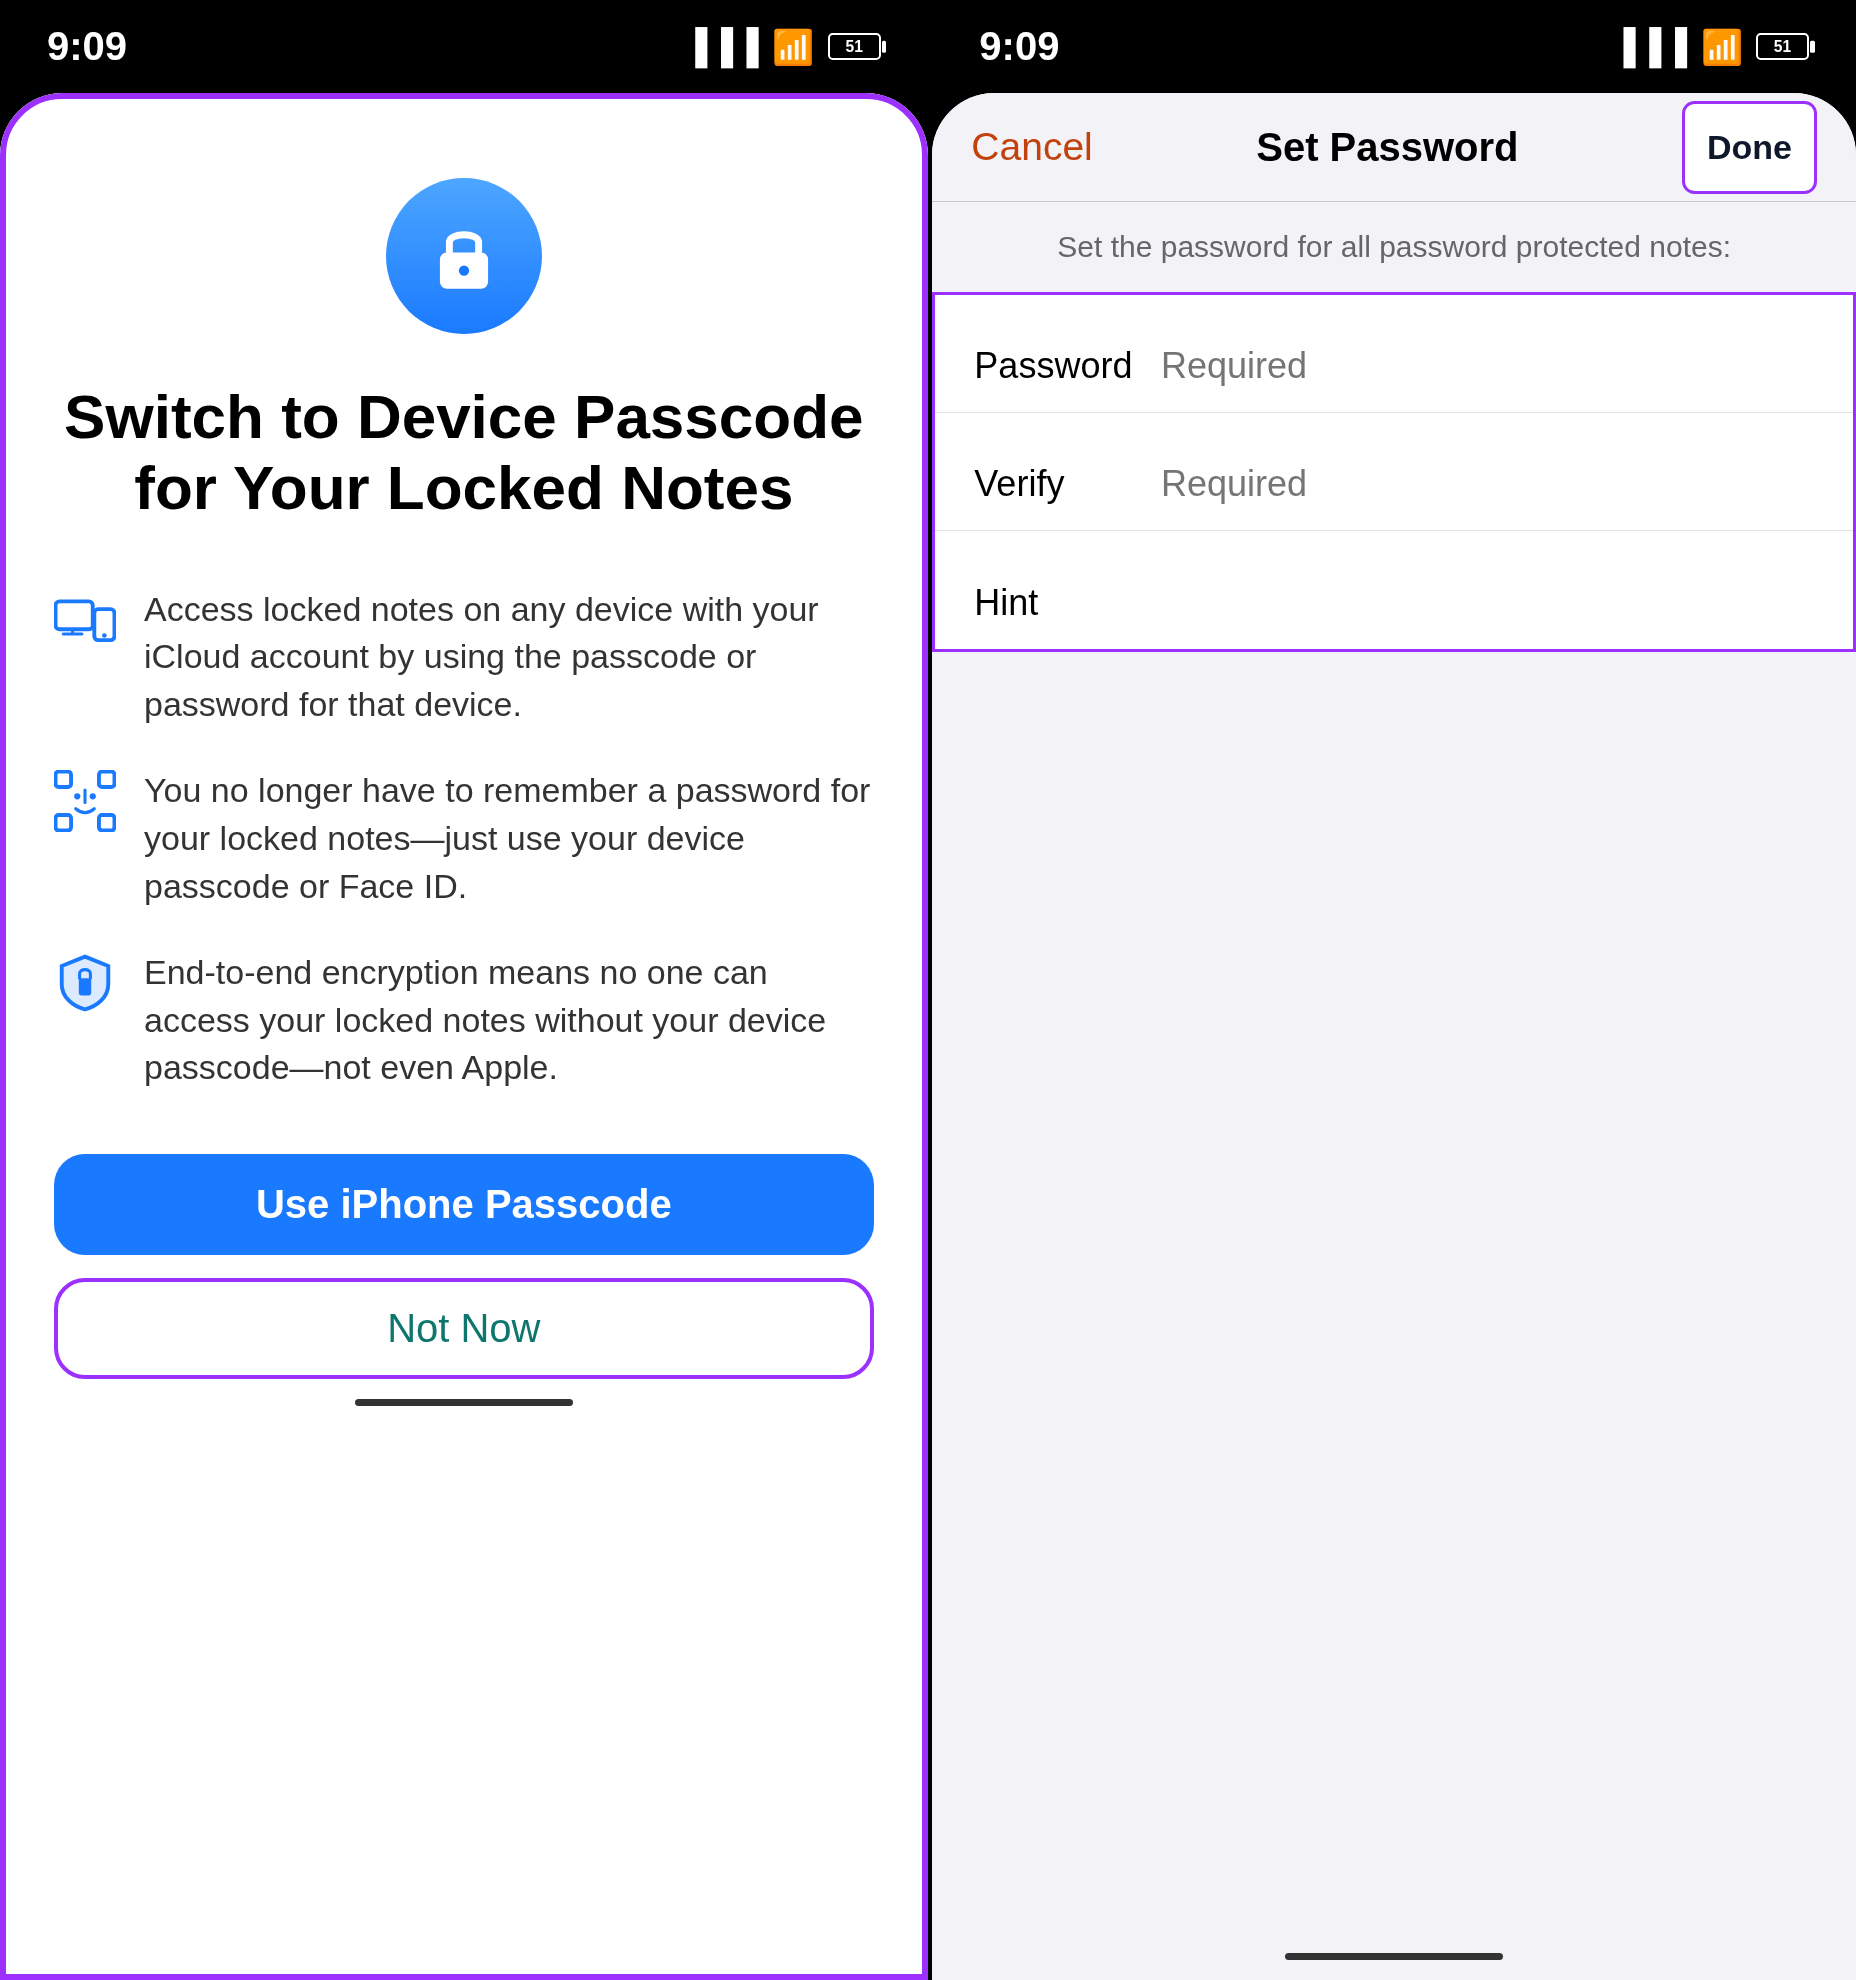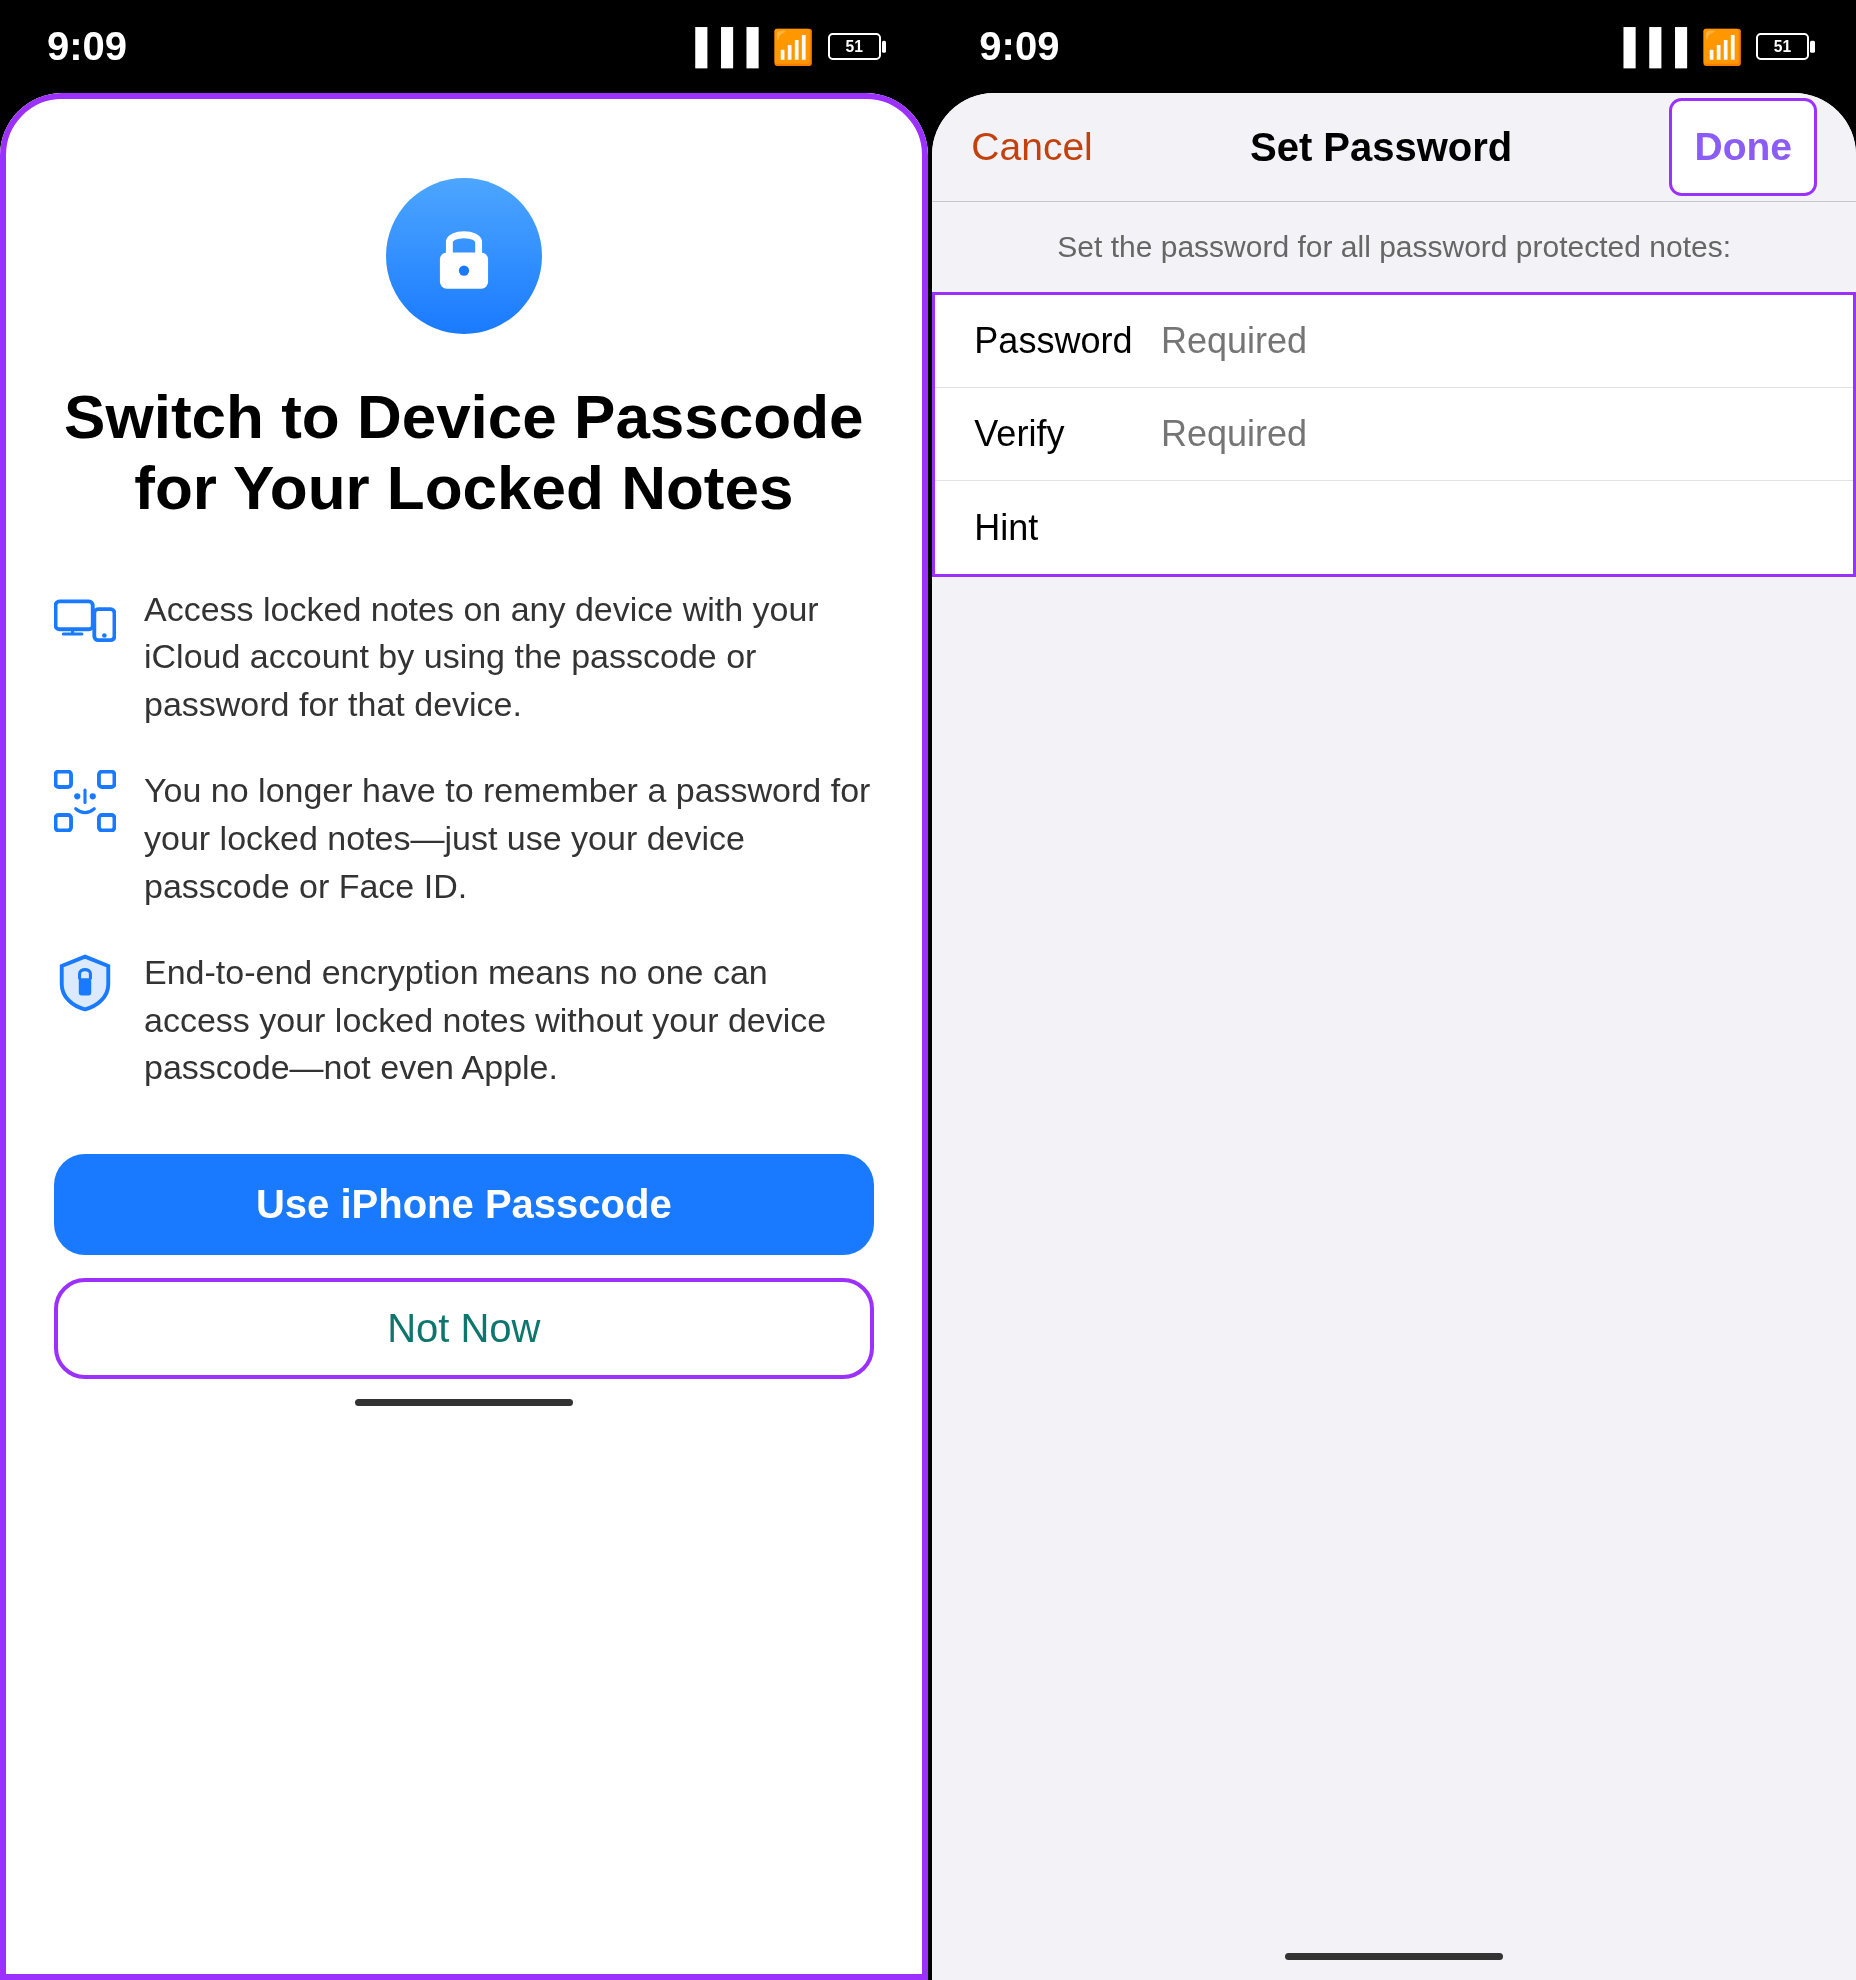--- a/index.html
+++ b/index.html
@@ -245,22 +245,22 @@
       border: none;
     }
 
     .nav-title {
       font-size: 40px;
       font-weight: 700;
       color: #000;
     }
 
     .nav-done {
-      color: #8b5cf6;
-      font-size: 39px;
+      color: #0f172a;
+      font-size: 34px;
       font-weight: 600;
       cursor: pointer;
       background: #fff;
       border: 3.9px solid #9B30FF;
       border-radius: 12.5px;
       padding: 24px 22px;
     }
 
     .set-password-subtitle {
       font-size: 30px;
@@ -278,20 +278,21 @@
       background: #fff;
       overflow: hidden;
     }
 
     .form-row {
       display: flex;
       align-items: center;
       height: 93px;
       padding: 15px 39px;
       border-bottom: 0.8px solid #e0e0e5;
+      margin-top: 25px;
     }
 
     .form-row:last-child {
       border-bottom: none;
     }
 
     .form-label {
       font-size: 36px;
       color: #000;
       width: 171px;

